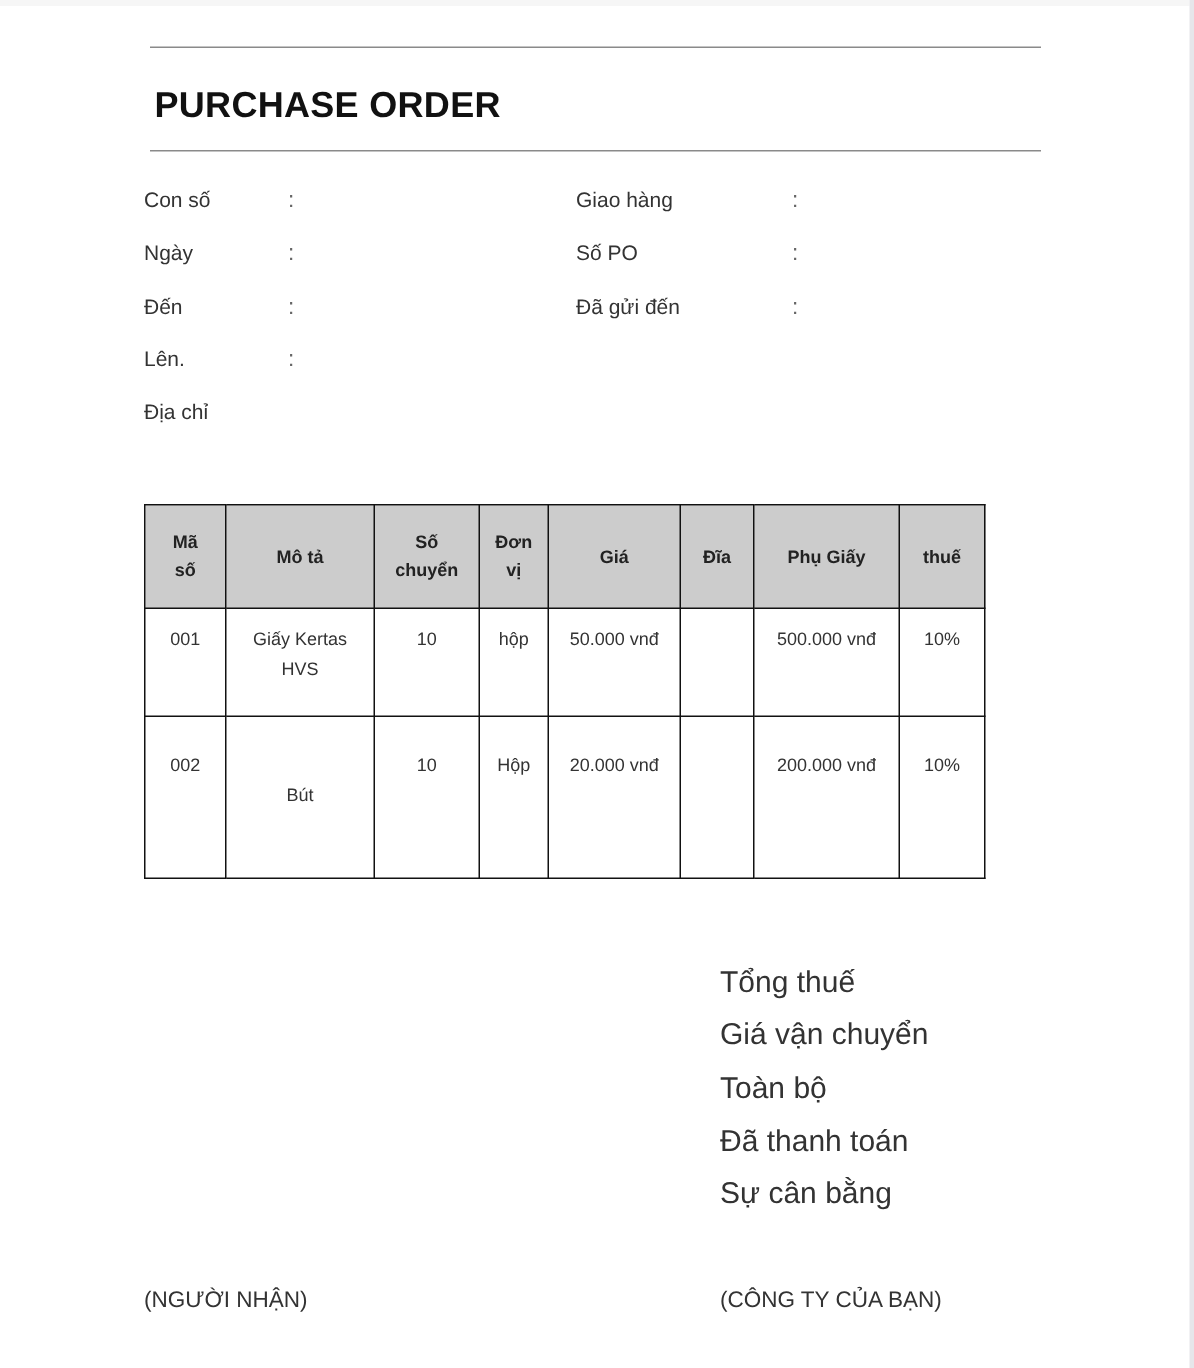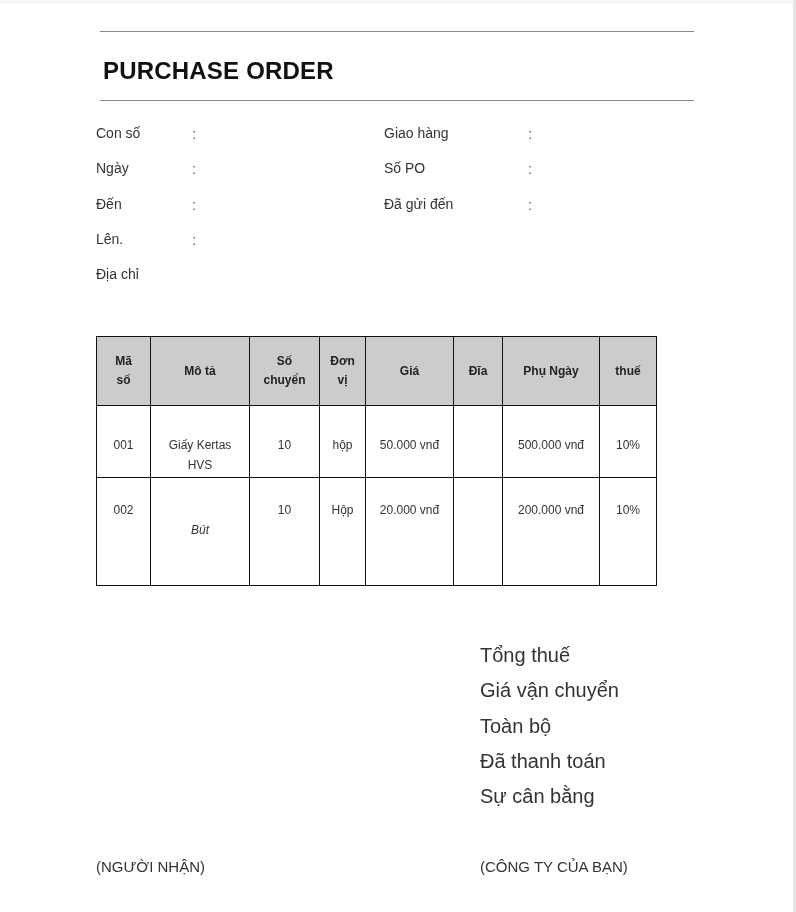--- a/index.html
+++ b/index.html
@@ -13,23 +13,23 @@
   .title { position: absolute; left: 103px; top: 57px; font-size: 24px; font-weight: bold; color: #111; letter-spacing: 0.2px; }
   .field { position: absolute; font-size: 14px; color: #333; }
   .colon { position: absolute; font-size: 15px; color: #666; }
   table.items {
     position: absolute; left: 96px; top: 336px; border-collapse: collapse;
     font-size: 12px; color: #333;
   }
   table.items th, table.items td { border: 1px solid #111; text-align: center; padding: 0; }
   table.items th { background: #cccccc; font-weight: bold; color: #222; height: 68px; vertical-align: middle; line-height: 19px; }
   table.items td { vertical-align: top; line-height: 20px; }
-  table.items tr.r1 td { height: 72px; padding-top: 29px; box-sizing: border-box; }
+  table.items tr.r1 td { height: 72px; padding-top: 10px; box-sizing: border-box; }
   table.items tr.r2 td { height: 108px; padding-top: 22px; box-sizing: border-box; }
-  .desc2 { display: block; padding-top: 20px; font-style: italic; }
+  .desc2 { display: block; padding-top: 20px; }
   .summary { position: absolute; left: 480px; font-size: 20px; color: #333; }
   .sig { position: absolute; top: 858px; font-size: 15px; color: #333; }
 </style>
 </head>
 <body>
 
 <div class="top-fade"></div>
 <div class="page-edge"></div>
 
 <div class="hr" style="top:31px"></div>
@@ -65,21 +65,21 @@
       <col style="width:57px">
   </colgroup>
   <thead>
     <tr>
       <th><span>Mã</span><br><span>số</span></th>
       <th>Mô tả</th>
       <th><span>Số</span><br><span>chuyển</span></th>
       <th><span>Đơn</span><br><span>vị</span></th>
       <th>Giá</th>
       <th>Đĩa</th>
-      <th>Phụ Ngày</th>
+      <th>Phụ Giấy</th>
       <th>thuế</th>
     </tr>
   </thead>
   <tbody>
     <tr class="r1">
       <td>001</td>
       <td><span>Giấy Kertas</span><br><span>HVS</span></td>
       <td>10</td>
       <td>hộp</td>
       <td>50.000 vnđ</td>

